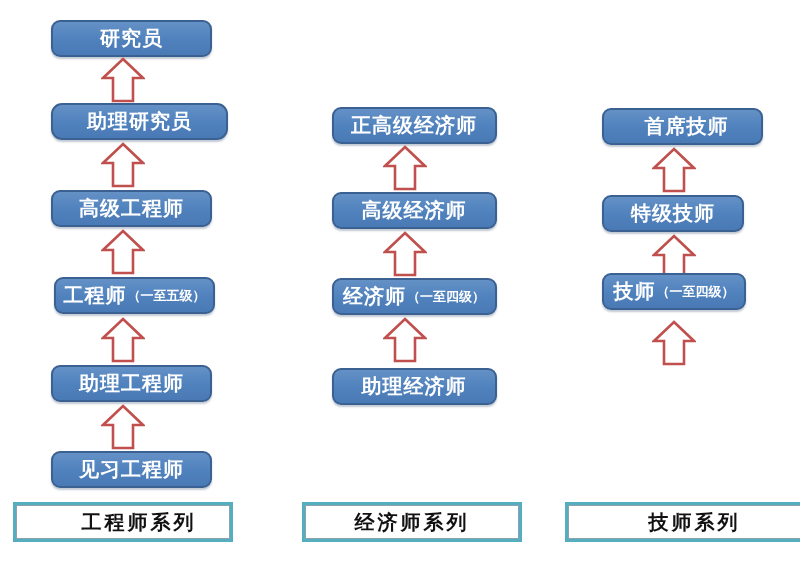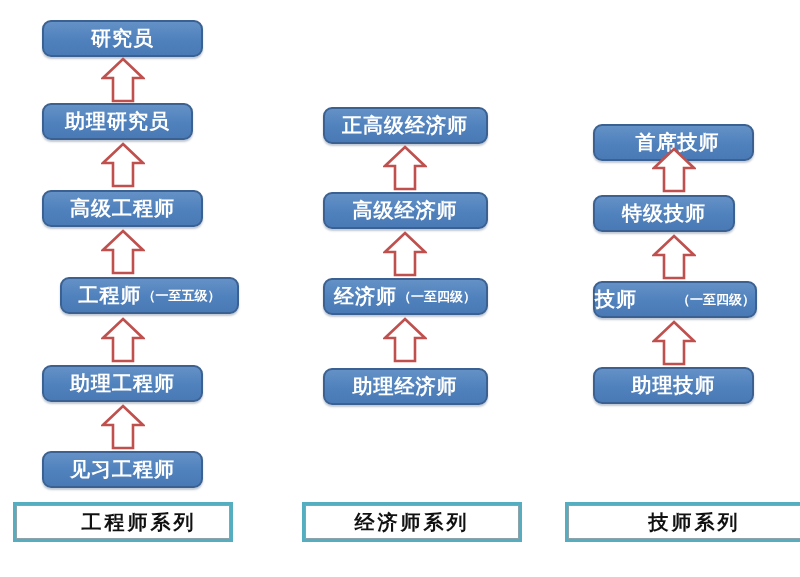--- a/index.html
+++ b/index.html
@@ -22,20 +22,21 @@
     box-sizing: border-box;
     border: 2px solid #3a6191;
     border-radius: 9px;
     background: linear-gradient(180deg, #6491c6 0%, #4f81bd 55%, #4a7ab6 100%);
     box-shadow: 0 2px 2px rgba(80, 100, 130, 0.35);
     color: #ffffff;
     display: flex;
     align-items: center;
     justify-content: center;
     white-space: nowrap;
+    margin-left: 9px;
   }
   .rank-box .main {
     font-size: 20px;
     font-weight: bold;
     letter-spacing: 1px;
   }
   .rank-box .suffix {
     font-size: 13px;
     font-weight: bold;
     letter-spacing: 0;
@@ -70,37 +71,37 @@
 <div id="diagram" class="canvas" style="background: rgb(255, 255, 255);">
     <div class="column-group">
       <div class="rank-box" style="left: 42px; top: 20px; width: 161px; border-color: rgb(58, 97, 145); color: rgb(255, 255, 255);">
         <span class="main">研究员</span>
       </div>
       <div class="up-arrow" style="left: 100.5px; top: 57px;">
         <svg viewBox="0 0 44 46">
           <path d="M22 2 L42 21 L32 21 L32 44 L12 44 L12 21 L2 21 Z" fill="#ffffff" stroke="#c0504d" stroke-width="2.6" stroke-linejoin="miter"></path>
         </svg>
       </div>
-      <div class="rank-box" style="left: 42px; top: 103px; width: 151px; border-color: rgb(58, 97, 145); color: rgb(255, 255, 255);">
+      <div class="rank-box" style="left: 42px; top: 103px; width: 177px; border-color: rgb(58, 97, 145); color: rgb(255, 255, 255); border-radius: 11px;">
         <span class="main">助理研究员</span>
       </div>
       <div class="up-arrow" style="left: 100.5px; top: 142px;">
         <svg viewBox="0 0 44 46">
           <path d="M22 2 L42 21 L32 21 L32 44 L12 44 L12 21 L2 21 Z" fill="#ffffff" stroke="#c0504d" stroke-width="2.6" stroke-linejoin="miter"></path>
         </svg>
       </div>
       <div class="rank-box" style="left: 42px; top: 190px; width: 161px; border-color: rgb(58, 97, 145); color: rgb(255, 255, 255);">
         <span class="main">高级工程师</span>
       </div>
       <div class="up-arrow" style="left: 100.5px; top: 229px;">
         <svg viewBox="0 0 44 46">
           <path d="M22 2 L42 21 L32 21 L32 44 L12 44 L12 21 L2 21 Z" fill="#ffffff" stroke="#c0504d" stroke-width="2.6" stroke-linejoin="miter"></path>
         </svg>
       </div>
-      <div class="rank-box" style="left: 60px; top: 277px; width: 179px; border-color: rgb(58, 97, 145); color: rgb(255, 255, 255); border-radius: 9px;">
+      <div class="rank-box" style="left: 45px; top: 277px; width: 161px; border-color: rgb(58, 97, 145); color: rgb(255, 255, 255); border-radius: 9px;">
         <span class="main">工程师</span>
         <span class="suffix">（一至五级）</span>
       </div>
       <div class="up-arrow" style="left: 100.5px; top: 316.5px;">
         <svg viewBox="0 0 44 46">
           <path d="M22 2 L42 21 L32 21 L32 44 L12 44 L12 21 L2 21 Z" fill="#ffffff" stroke="#c0504d" stroke-width="2.6" stroke-linejoin="miter"></path>
         </svg>
       </div>
       <div class="rank-box" style="left: 42px; top: 365px; width: 161px; border-color: rgb(58, 97, 145); color: rgb(255, 255, 255);">
         <span class="main">助理工程师</span>
@@ -144,45 +145,42 @@
         </svg>
       </div>
       <div class="rank-box" style="left: 322.5px; top: 368px; width: 165px; border-color: rgb(58, 97, 145); color: rgb(255, 255, 255); align-items: center;">
         <span class="main">助理经济师</span>
       </div>
       <div class="series-label" style="left: 302px; top: 502px; width: 220px; height: 40px; border-color: rgb(85, 173, 192); color: rgb(17, 17, 17);">
         <span>经济师系列</span>
       </div>
     </div>
     <div class="column-group">
-      <div class="rank-box" style="left: 593px; top: 124px; width: 161px; border-color: rgb(58, 97, 145); color: rgb(255, 255, 255); padding-left: 8px;">
+      <div class="rank-box" style="left: 593px; top: 108px; width: 161px; border-color: rgb(58, 97, 145); color: rgb(255, 255, 255); padding-left: 8px;">
         <span class="main">首席技师</span>
       </div>
       <div class="up-arrow" style="left: 651.5px; top: 147px;">
         <svg viewBox="0 0 44 46">
           <path d="M22 2 L42 21 L32 21 L32 44 L12 44 L12 21 L2 21 Z" fill="#ffffff" stroke="#c0504d" stroke-width="2.6" stroke-linejoin="miter"></path>
         </svg>
       </div>
       <div class="rank-box" style="left: 593px; top: 195px; width: 142px; border-color: rgb(58, 97, 145); color: rgb(255, 255, 255);">
         <span class="main">特级技师</span>
       </div>
       <div class="up-arrow" style="left: 651.5px; top: 233.5px;">
         <svg viewBox="0 0 44 46">
           <path d="M22 2 L42 21 L32 21 L32 44 L12 44 L12 21 L2 21 Z" fill="#ffffff" stroke="#c0504d" stroke-width="2.6" stroke-linejoin="miter"></path>
         </svg>
       </div>
-      <div class="rank-box" style="left: 593px; top: 281px; width: 164px; border-color: rgb(58, 97, 145); color: rgb(255, 255, 255); justify-content: space-between;">
+      <div class="rank-box" style="left: 593px; top: 273px; width: 144px; border-color: rgb(58, 97, 145); color: rgb(255, 255, 255);">
         <span class="main">技师</span>
         <span class="suffix">（一至四级）</span>
       </div>
       <div class="up-arrow" style="left: 651.5px; top: 319.5px;">
         <svg viewBox="0 0 44 46">
           <path d="M22 2 L42 21 L32 21 L32 44 L12 44 L12 21 L2 21 Z" fill="#ffffff" stroke="#c0504d" stroke-width="2.6" stroke-linejoin="miter"></path>
         </svg>
       </div>
-      <div class="rank-box" style="left: 593px; top: 367px; width: 161px; border-color: rgb(58, 97, 145); color: rgb(255, 255, 255);">
-        <span class="main">助理技师</span>
-      </div>
       <div class="series-label" style="left: 565px; top: 502px; width: 259px; height: 40px; border-color: rgb(85, 173, 192); color: rgb(17, 17, 17);">
         <span>技师系列</span>
       </div>
     </div>
   </div>
 
 </body></html>

